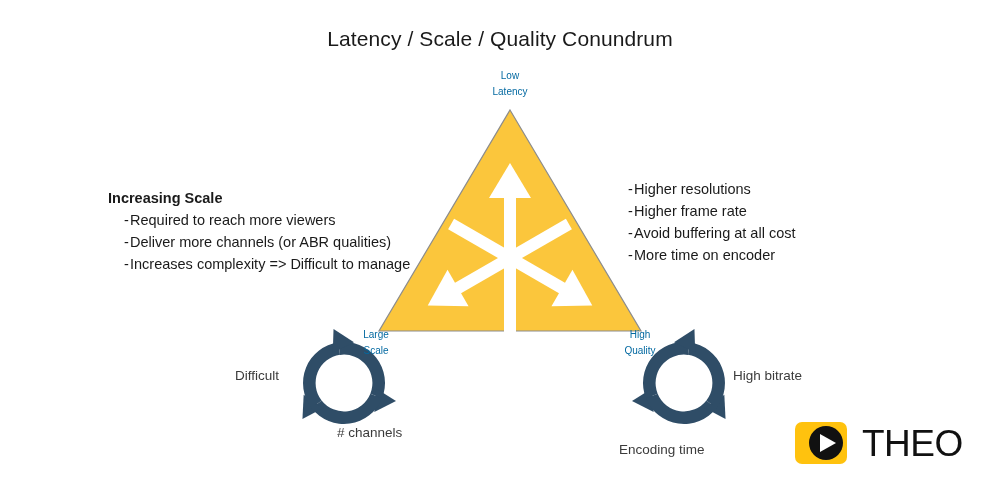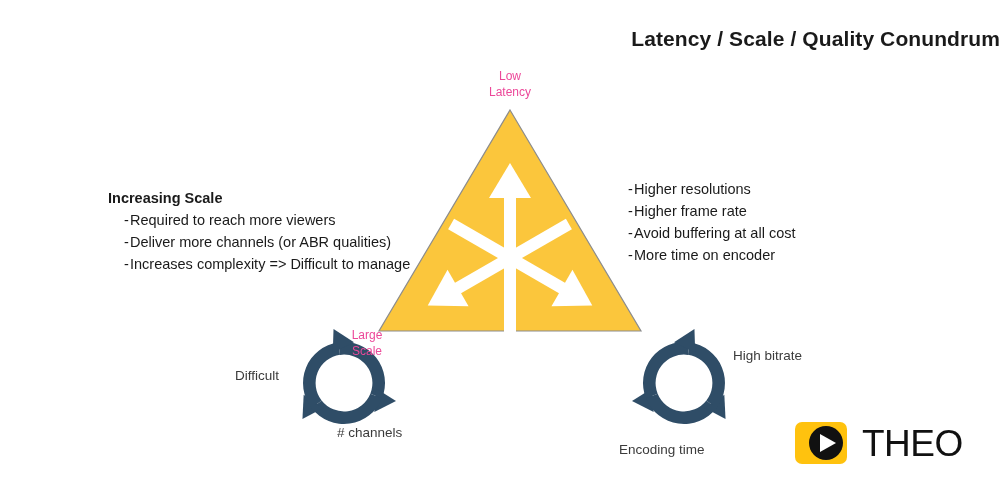--- a/index.html
+++ b/index.html
@@ -19,52 +19,52 @@
     background: #ffffff;
     overflow: hidden;
   }
 
   
   #title {
     position: absolute;
     left: 0;
     top: 27px;
     width: 1000px;
-    text-align: right;
+    text-align: center;
     font-size: 21px;
-    font-weight: bold;
+    font-weight: normal;
     color: #1a1a1a;
     letter-spacing: 0.1px;
   }
 
   
   #diagram-svg {
     position: absolute;
     left: 0;
     top: 0;
     width: 1000px;
     height: 500px;
   }
 
   
   .corner-label {
     position: absolute;
-    font-size: 12px;
-    color: #ec4899;
+    font-size: 10px;
+    color: #0369a1;
     line-height: 16px;
     text-align: center;
     white-space: pre-line;
   }
   #label-low-latency {
     left: 460px;
     top: 68px;
     width: 100px;
   }
   #label-large-scale {
-    left: 327px;
+    left: 336px;
     top: 327px;
     width: 80px;
   }
   #label-high-quality {
     left: 600px;
     top: 327px;
     width: 80px;
   }
 
   
@@ -110,21 +110,21 @@
   
   .cycle-label {
     position: absolute;
     font-size: 13.5px;
     color: #3b3b3b;
     line-height: 16px;
     white-space: nowrap;
   }
   #cl-complexity   { left: 235px; top: 368px; }
   #cl-channels     { left: 337px; top: 425px; }
-  #cl-bitrate      { left: 733px; top: 348px; }
+  #cl-bitrate      { left: 733px; top: 368px; }
   #cl-encoding     { left: 619px; top: 442px; }
 
   
   #theo-logo {
     position: absolute;
     left: 795px;
     top: 422px;
     display: flex;
     align-items: center;
   }
@@ -211,20 +211,22 @@
       </g>
     </g>
   </svg>
 
   <div class="corner-label" id="label-low-latency">Low
 Latency</div>
 
   <div class="corner-label" id="label-large-scale">Large
 Scale</div>
 
+  <div class="corner-label" id="label-high-quality">High
+Quality</div>
 
   <div class="bullet-block" id="block-scale">
     <div class="bullet-heading">Increasing Scale</div>
     <ul class="bullet-list">
       <li>
         <span class="bullet-dash">-</span>
         <span>Required to reach more viewers</span>
       </li>
       <li>
         <span class="bullet-dash">-</span>

